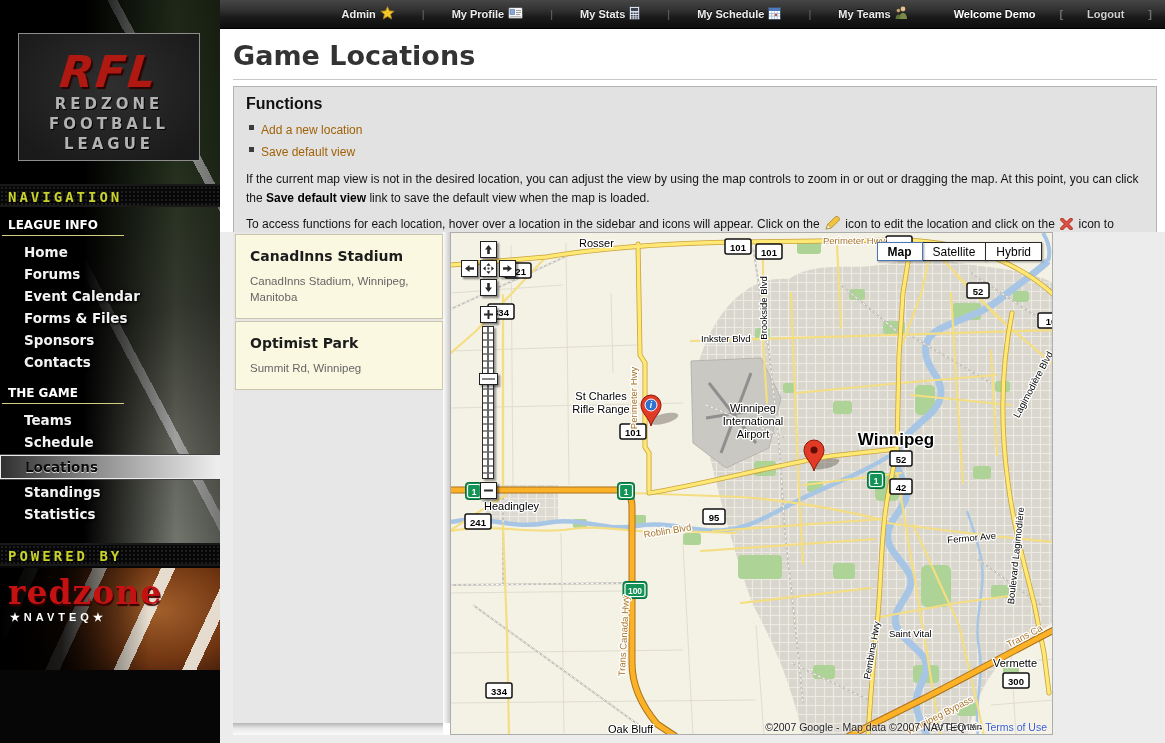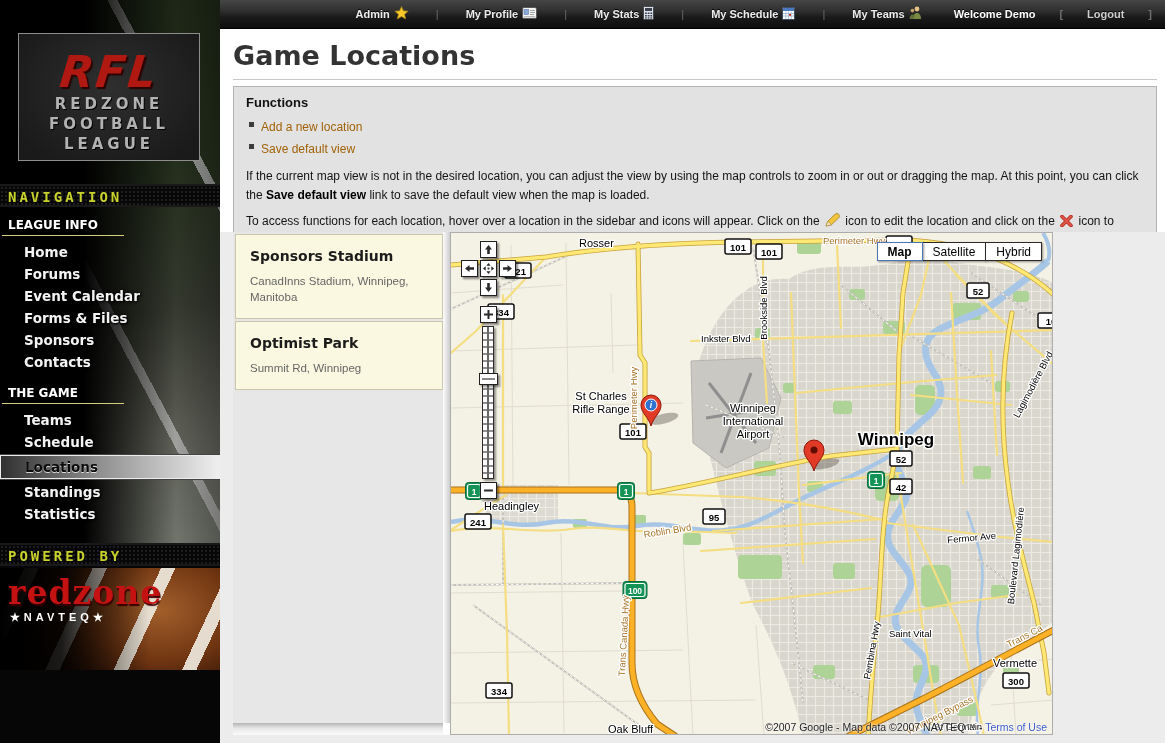--- a/index.html
+++ b/index.html
@@ -46,31 +46,31 @@
 .rz-sub { margin:1px 0 0 10px; font-size:11px; font-weight:bold; color:#fff; letter-spacing:4px; }
 
 
 .topbar { position:absolute; left:220px; top:0; width:945px; height:29px;
   background:linear-gradient(#464646,#303030 38%,#1a1a1a 62%,#0e0e0e);
   border-bottom:1px solid #000; display:flex; align-items:center; justify-content:flex-end; padding-right:9px;
   font-size:11px; font-weight:bold; color:#e3e3e3; white-space:nowrap;gap:20px; }
 .tb-link { color:#ededed; text-decoration:none; display:inline-flex; align-items:center; gap:4px; cursor:pointer;
   text-shadow:0 -1px 0 #000; }
 .tb-sep { color:#6a6a6a; margin:0 7px; font-weight:normal; }
-.tb-welcome { margin-left:12px; color:#fff; text-shadow:0 -1px 0 #000; }
+.tb-welcome { margin-left:26px; color:#fff; text-shadow:0 -1px 0 #000; }
 .tb-bracket { color:#6f6f6f; margin:0 4px; }
 .tb-logout { color:#cfcfcf; text-decoration:none; cursor:pointer; text-shadow:0 -1px 0 #000; }
 .tb-icon { display:inline-block; }
 
 
 .main { position:absolute; left:220px; top:29px; width:945px; height:714px; background:#fff; }
 .page-title { margin:11px 0 0 13px; font-family:"DejaVu Sans",sans-serif; font-size:27px; font-weight:bold; color:#333; }
 .title-rule { margin:8px 8px 0 13px; border-bottom:1px solid #c9c9c9; }
 .functions-box { margin:6px 8px 0 13px; background:#e2e2e2; border:1px solid #b3b3b3; padding:8px 12px 11px 12px; }
-.fn-heading { font-size:13px; font-weight:bold; color:#111; margin-bottom:5px; }
+.fn-heading { font-size:16px; font-weight:bold; color:#111; margin-bottom:5px; }
 .fn-list { list-style:none; margin:0 0 8px 2px; }
 .fn-list li { position:relative; padding:2px 0 2px 13px; }
 .fn-list li::before { content:""; position:absolute; left:1px; top:7px; width:5px; height:5px; background:#3c3c3c; }
 .fn-list a { font-size:12px; color:#a16207; text-decoration:none; cursor:pointer; }
 .fn-para { font-size:12px; color:#141414; line-height:1.55; margin-top:8px; }
 .fn-para b { color:#000; }
 .fn-para .tba { font-style:italic; }
 .inline-icon { display:inline-block; vertical-align:-2px; margin:0 2px; }
 
 
@@ -254,21 +254,21 @@
             <path d="M2,1.5 L11,10.5 M11,1.5 L2,10.5" stroke="#b22a1c" stroke-width="3.6" stroke-linecap="round"></path>
             <path d="M2,1.5 L11,10.5 M11,1.5 L2,10.5" stroke="#e05547" stroke-width="2" stroke-linecap="round"></path>
           </svg></span><span> icon to delete a location. If a location is deleted that has already been assigned to a game, those games will be set to </span><span class="tba">TBA</span><span>.</span></p>
   </div>
 
   <div class="panels">
 
     <div class="loc-panel">
       <div class="loc-cards">
         <div class="loc-card">
-          <h4>Sponsors Stadium</h4>
+          <h4>CanadInns Stadium</h4>
           <div class="addr">CanadInns Stadium, Winnipeg, Manitoba</div>
         </div>
         <div class="loc-card">
           <h4>Optimist Park</h4>
           <div class="addr">Summit Rd, Winnipeg</div>
         </div>
       </div>
       <div class="v-scroll"></div>
       <div class="h-scroll"></div>
       <div class="scroll-corner"></div>

